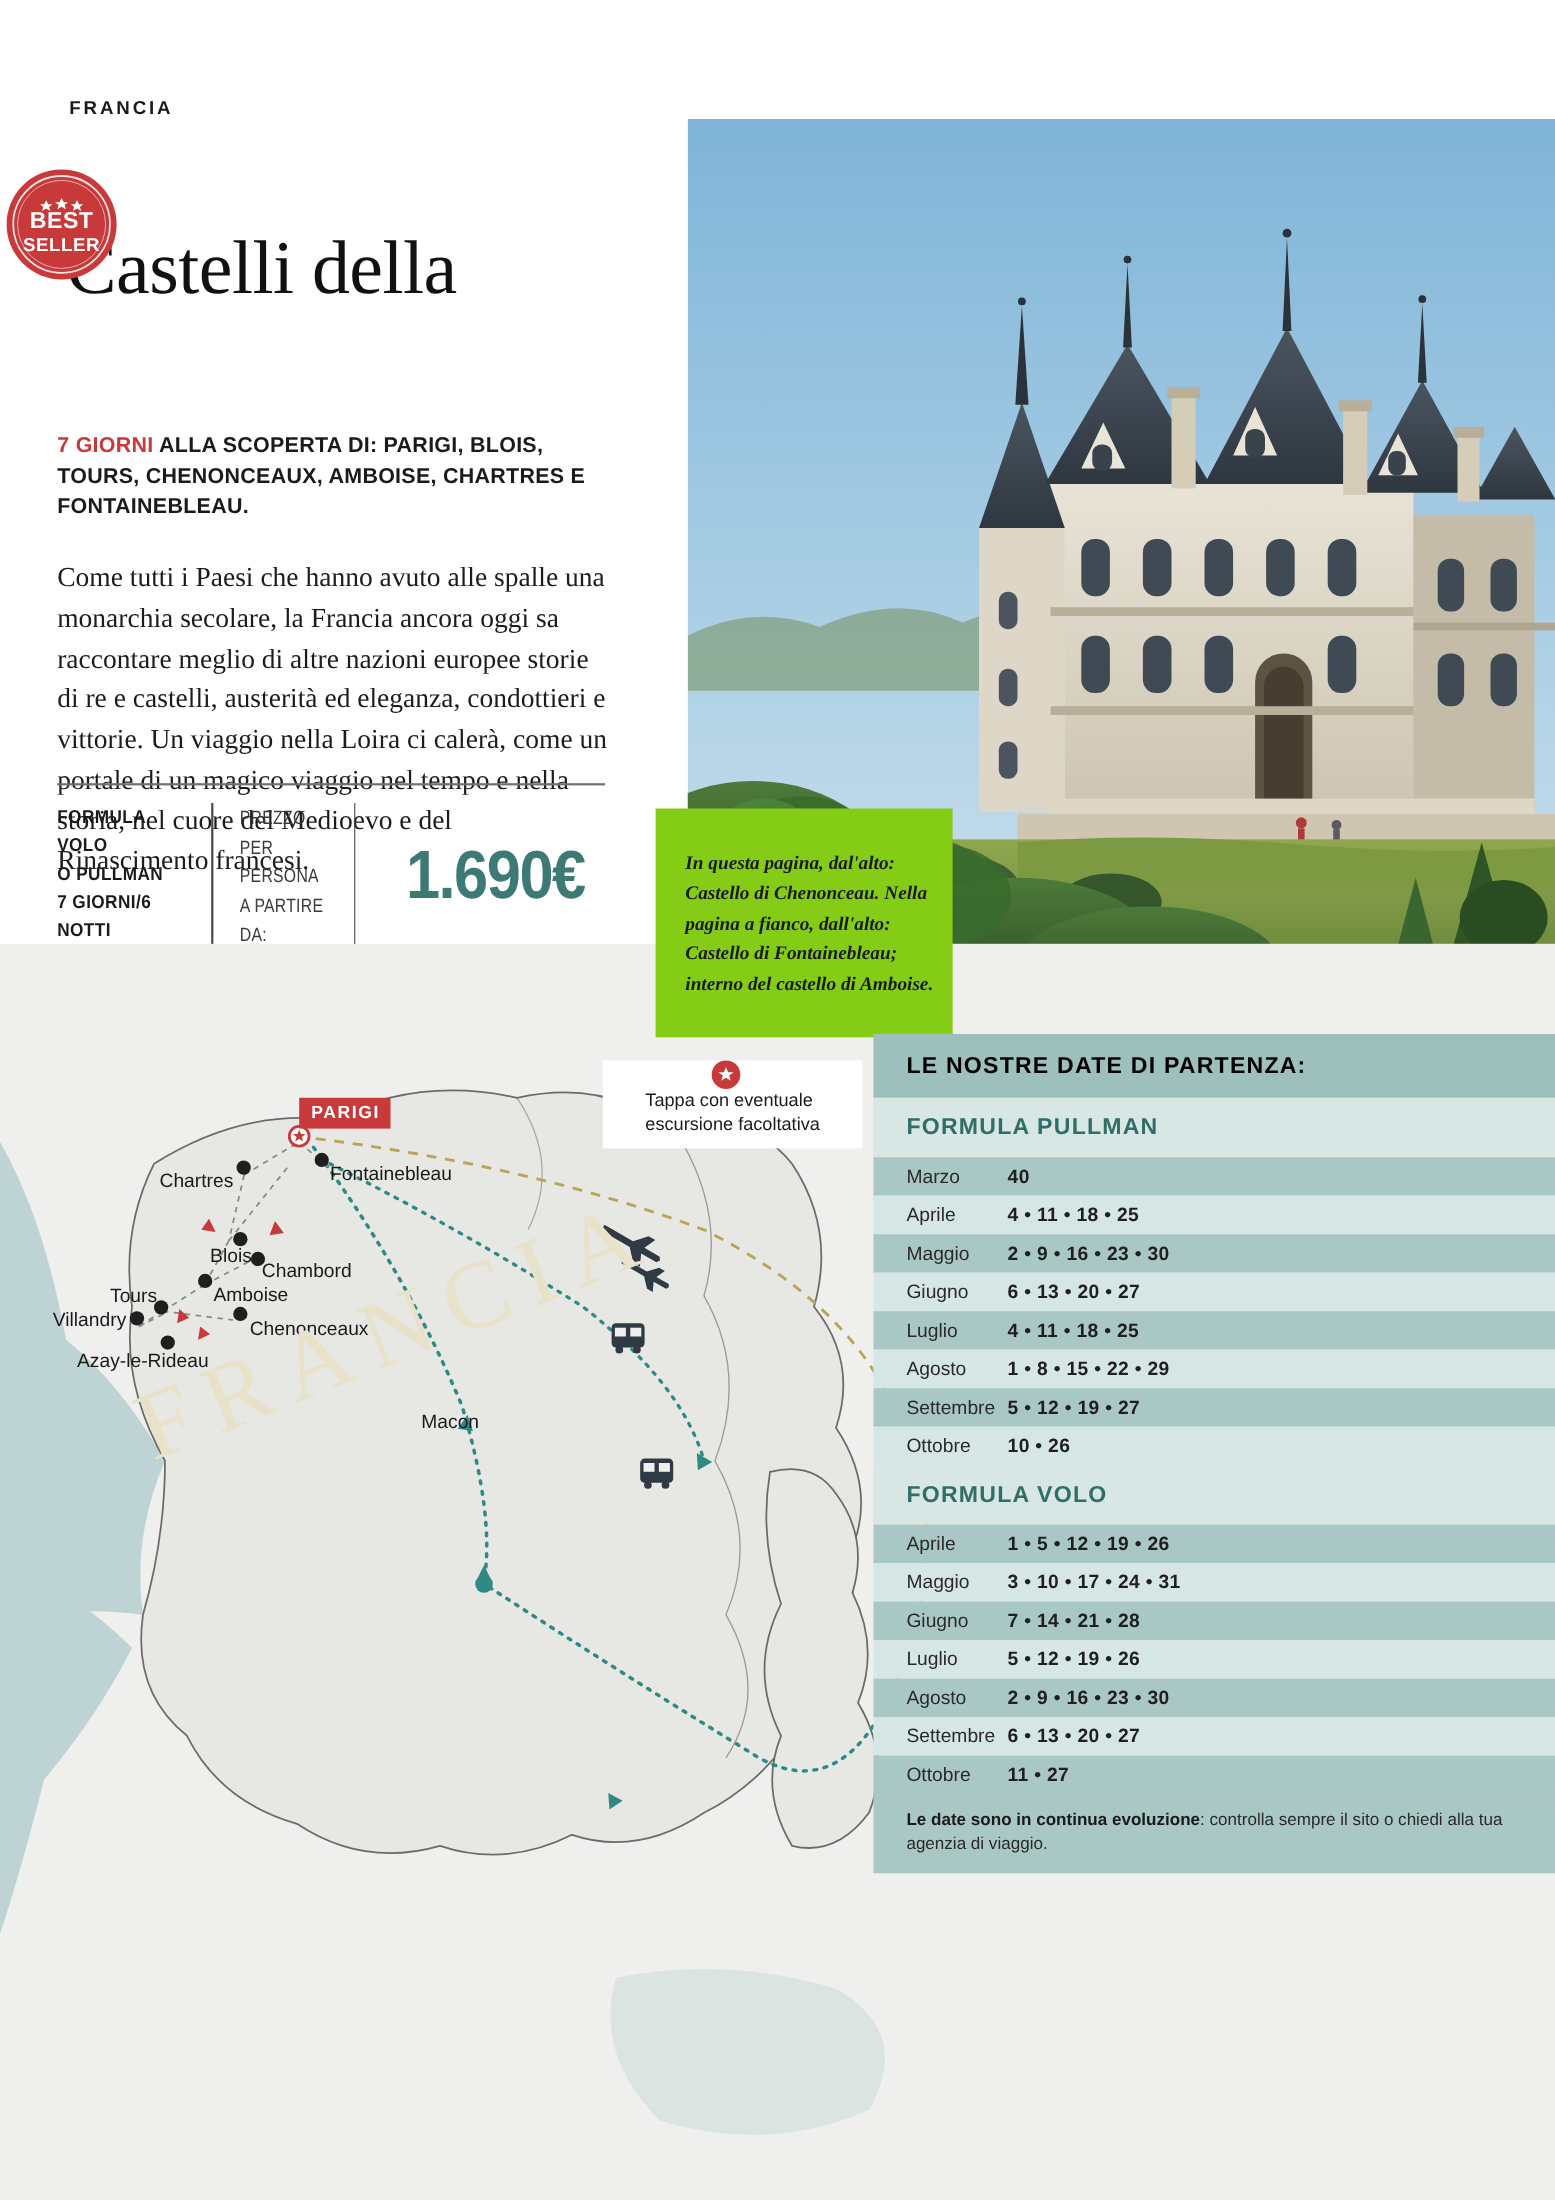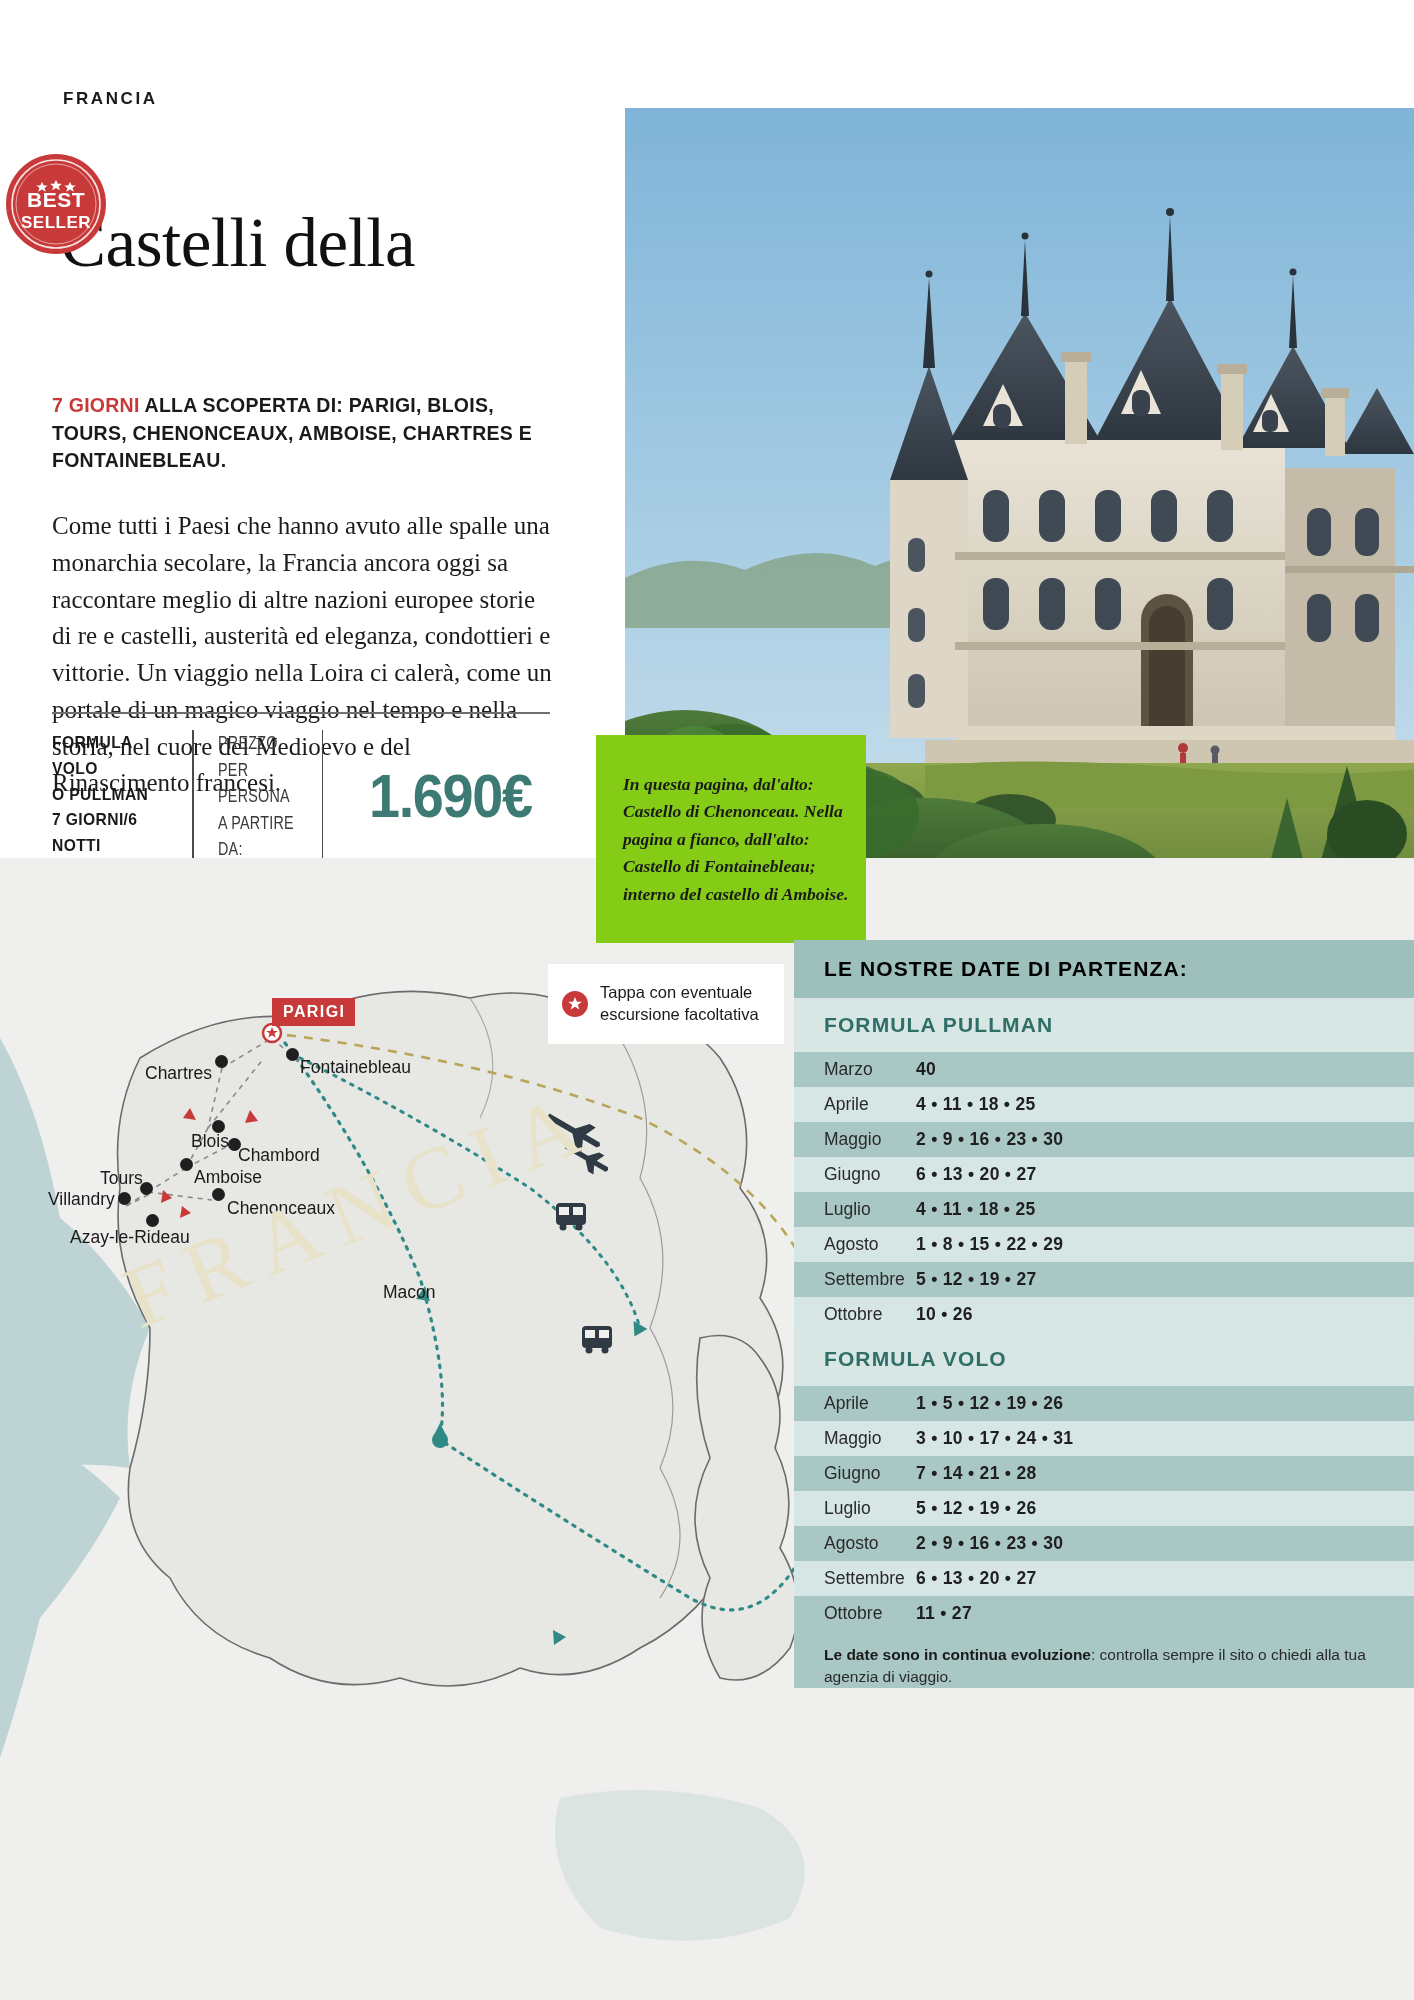--- a/index.html
+++ b/index.html
@@ -200,20 +200,21 @@
   
   .legend {
     position: absolute;
     left: 548px; top: 964px;
     width: 236px; height: 80px;
     background: #fff;
     z-index: 9;
     display: flex;
     align-items: center;
     padding: 0 14px;
+    flex-direction: column;
   }
   .legend-star {
     width: 26px; height: 26px;
     border-radius: 50%;
     background: #c8393a;
     flex: 0 0 26px;
     display: flex; align-items: center; justify-content: center;
     margin-right: 12px;
   }
   .legend-star svg { display:block; }
@@ -256,21 +257,21 @@
   }
   .drow.odd  { background: #a9c8c5; }
   .drow.even { background: #d6e6e4; }
   .dmonth { width: 92px; color: #2a2a2a; }
   .ddays  { font-weight: bold; letter-spacing: 0.3px; }
   .dates-note {
     background: #a9c8c5;
     font-size: 15.5px;
     line-height: 1.42;
     color: #2a2a2a;
-    padding: 13px 20px 0 30px;
+    padding: 13px 20px 15px 30px;
   }
   .dates-note b { color: #1a1a1a; }
 </style>
 </head>
 <body>
 
 <div class="kicker">FRANCIA</div>
 
 <div class="bestseller">
   <svg width="108" height="108" viewBox="0 0 108 108">

